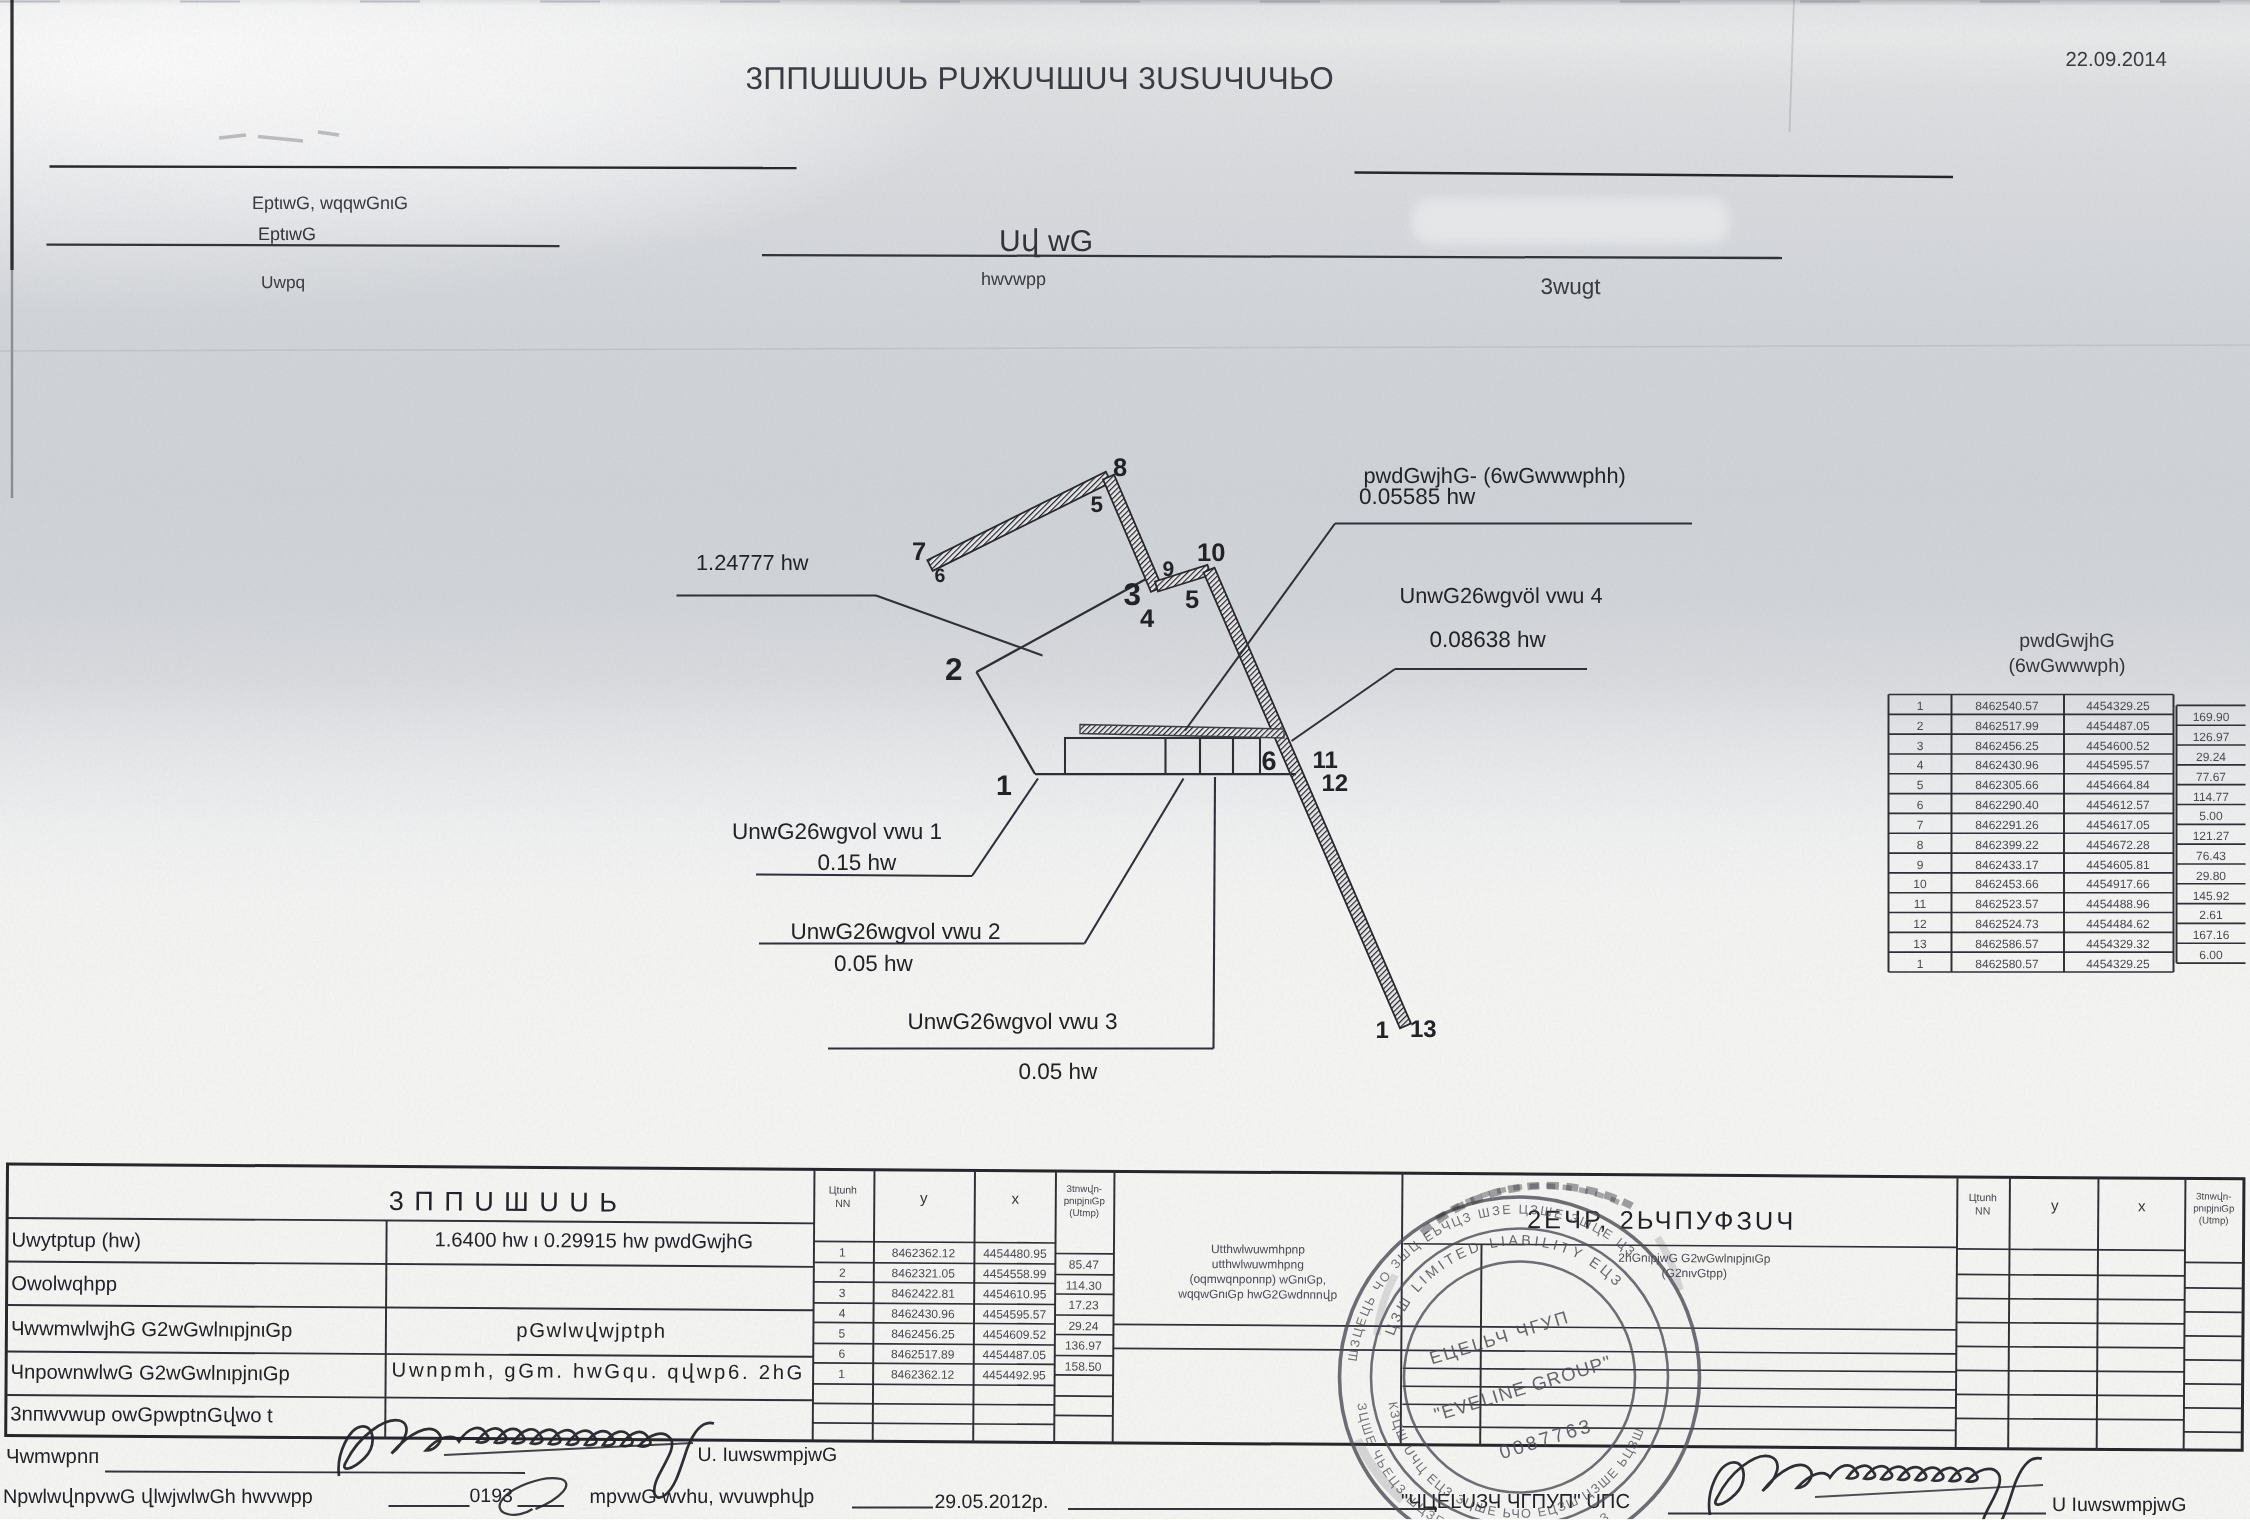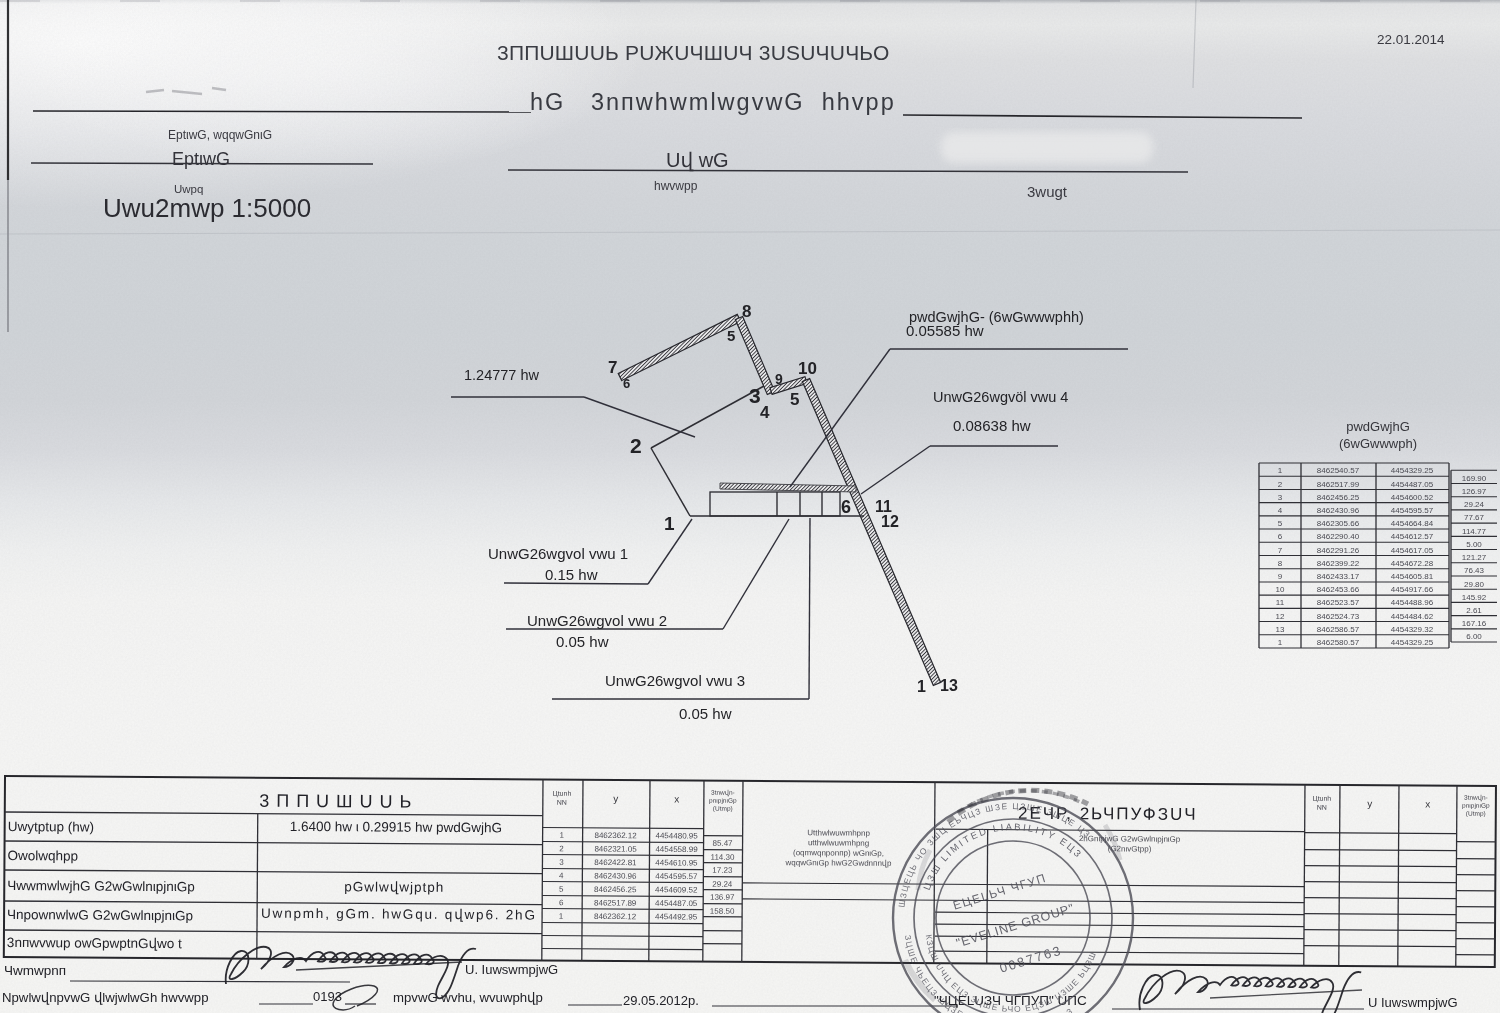--- a/index.html
+++ b/index.html
@@ -12,39 +12,37 @@
 <div id="page">
 
 <svg width="1500" height="1013" style="position:absolute;left:0;top:0" viewBox="0 0 1500 1013">
 <filter id="noise">
         <feTurbulence type="fractalNoise" baseFrequency="0.55" numOctaves="3" stitchTiles="stitch"></feTurbulence>
         <feColorMatrix type="matrix" values="0 0 0 0 0.3 0 0 0 0 0.3 0 0 0 0 0.33 0 0 0 0.38 0"></feColorMatrix>
       </filter>
 <rect width="1500" height="1013" filter="url(#noise)" opacity="0.22"></rect>
 </svg>
 
-<div class="t" style="left:1377px;top:32px;font-size:13.5px;color:#3a3a41">22.01.2014</div>
+<div class="t" style="left:1377px;top:32px;font-size:13.5px;color:#3a3a41">22.09.2014</div>
 
 <div class="t" style="left:497px;top:41px;font-size:21px;color:#3a3c43;letter-spacing:0.2px">3ППUШUUЬ  РUЖUЧШUЧ  3USUЧUЧЬО</div>
 
-<div class="t" style="left:530px;top:89px;font-size:23.5px;color:#383a41;letter-spacing:2px">hG&nbsp;&nbsp; 3nпwhwmlwgvwG&nbsp; hhvpp</div>
 
 <div class="t" style="left:168px;top:128px;font-size:12px;color:#3a3a41">ЕptιwG, wqqwGnιG</div>
 
-<div class="t" style="left:172px;top:149px;font-size:18px;color:#33333a">ЕptιwG</div>
+<div class="t" style="left:172px;top:149px;font-size:12px;color:#33333a">ЕptιwG</div>
 
 <div class="t" style="left:174px;top:183px;font-size:11.5px;color:#3a3a41">Uwpq</div>
 
 <div class="t" style="left:666px;top:148px;font-size:20px;color:#33333a">Uվ wG</div>
 
 <div class="t" style="left:654px;top:179px;font-size:12px;color:#3a3a41">hwvwpp</div>
 
 <div class="t" style="left:1027px;top:183px;font-size:15px;color:#3a3a41">3wugt</div>
 
-<div class="t" style="left:103px;top:193px;font-size:26px;color:#2b2b31">Uwu2mwp 1:5000</div>
 
 <svg class="ink" width="1500" height="1013" style="position:absolute;left:0;top:0" viewBox="0 0 1500 1013">
 <defs>
 <pattern id="hb" width="2.6" height="2.6" patternUnits="userSpaceOnUse" patternTransform="rotate(45)">
 <rect width="2.6" height="2.6" fill="#e7e7e9"></rect>
           <line x1="0" y1="0" x2="0" y2="2.6" stroke="#1f1f24" stroke-width="1.55"></line>
 </pattern>
 <filter id="blur4">
           <feGaussianBlur stdDeviation="4"></feGaussianBlur>
         </filter>

